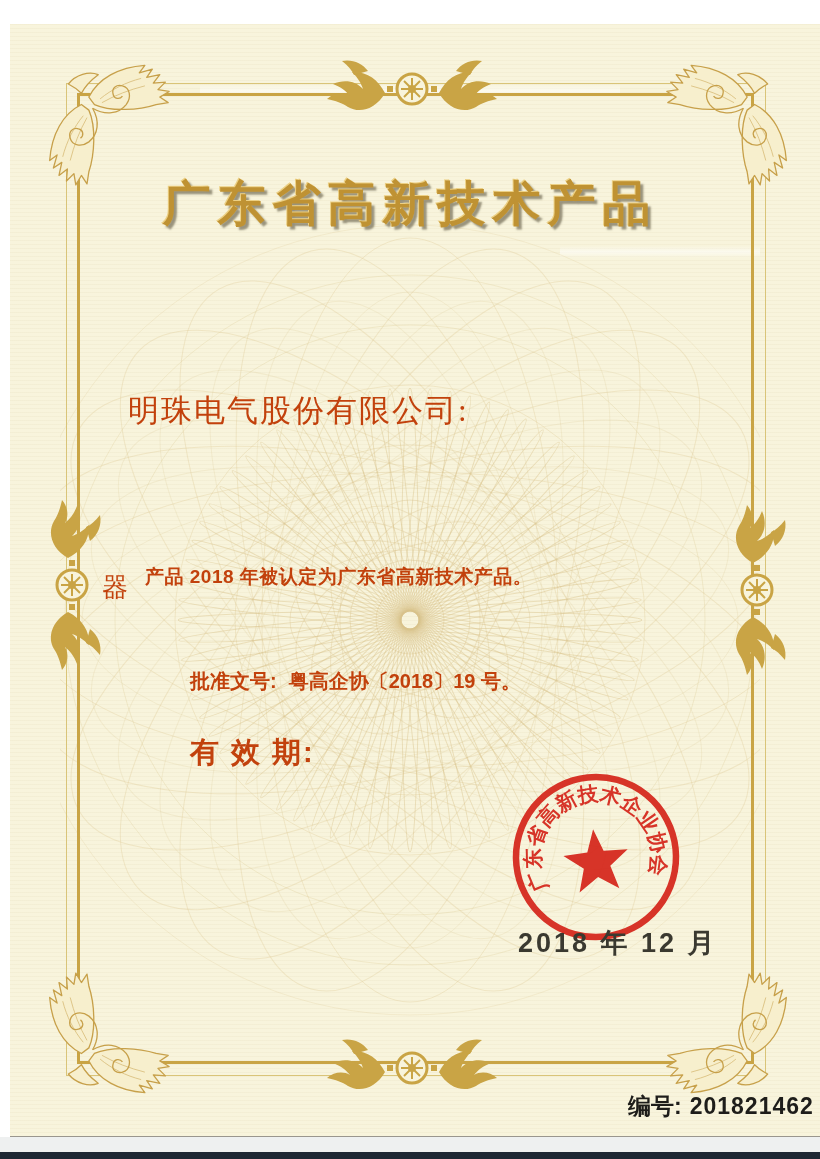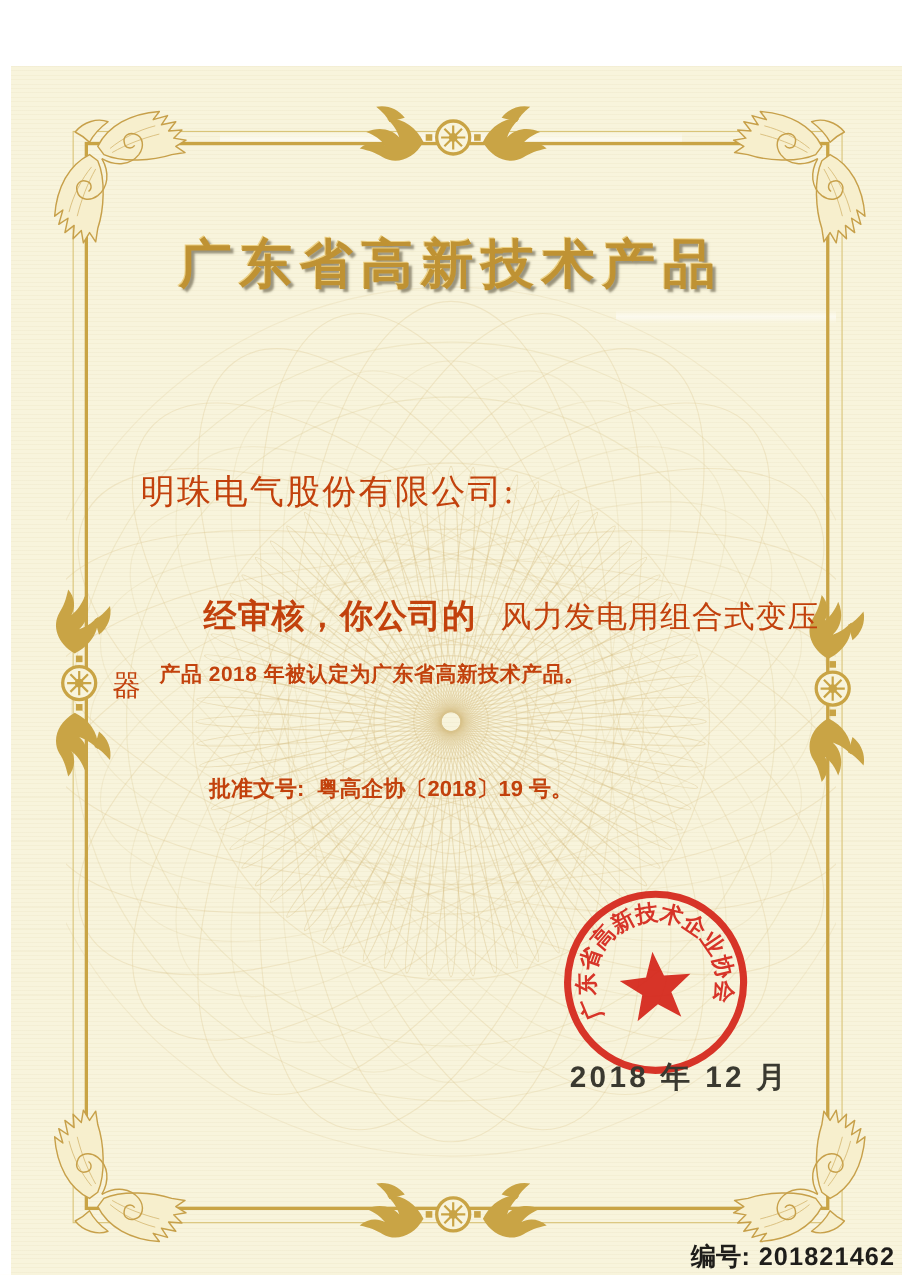--- a/index.html
+++ b/index.html
@@ -1,17 +1,17 @@
 <!DOCTYPE html>
 <html><head>
 <meta charset="utf-8">
 <style>
   html,body{margin:0;padding:0;}
   body{width:820px;height:1159px;background:#ffffff;font-family:"Liberation Sans","DejaVu Sans",sans-serif;position:relative;overflow:hidden;}
-  .page{position:absolute;left:0;top:0;width:820px;height:845px;margin-top:36px;}
+  .page{position:absolute;left:0;top:0;width:820px;height:845px;}
 
   
   .paper{position:absolute;left:10px;top:24px;width:810px;height:1113px;
     background-color:#f8f4dc;
     background-image:repeating-linear-gradient(180deg, rgba(222,211,172,.16) 0 1px, rgba(255,255,255,0) 1px 4px);
     border-bottom:1px solid #9a968e;box-sizing:border-box;z-index:0;}
   .scan-bottom-white{position:absolute;left:0;top:1137px;width:820px;height:15px;background:#eef0f0;z-index:0;}
   .scan-bottom-dark{position:absolute;left:0;top:1152px;width:820px;height:7px;background:#1d2733;z-index:0;}
   .scan-glare{position:absolute;background:linear-gradient(180deg,rgba(255,255,255,0),rgba(255,255,255,.55),rgba(255,255,255,0));z-index:1;pointer-events:none;}
 
@@ -216,32 +216,29 @@
       <use href="#corner-orn"></use>
     </svg>
   <svg class="orn corner br">
       <use href="#corner-orn"></use>
     </svg>
 
   <div class="txt title">广东省高新技术产品</div>
 
   <div class="txt kai recipient">明珠电气股份有限公司:</div>
 
-  <div class="txt line1">
-    <span class="hei intro">经审核，你公司的</span>
-    <span class="kai product">风力发电用组合式变压</span>
-  </div>
   <div class="txt kai wrapchar">器</div>
   <div class="txt hei statement">产品 2018 年被认定为广东省高新技术产品。</div>
 
   <div class="txt approval">
     <span class="hei">批准文号:</span>
     <span class="hei val">粤高企协〔2018〕19 号。</span>
   </div>
   <div class="txt validity">
+    <span class="hei">有 效 期:</span>
   </div>
 
   <svg class="seal" viewBox="-93 -93 186 186">
     <circle r="80" fill="none" stroke="#d5261b" stroke-width="6.5"></circle>
     <polygon fill="#d5261b" transform="translate(0,6)" points="0,-34 -8.2,-11.3 -32.3,-10.5 -13.3,4.3 -20,27.5 0,14 20,27.5 13.3,4.3 32.3,-10.5 8.2,-11.3"></polygon>
     <path id="sealArc" d="M -49.9 25.4 A 56 56 0 1 1 49.9 25.4" fill="none"></path>
     <text font-size="20.5" font-weight="bold" fill="#d5261b" font-family="Liberation Sans, DejaVu Sans, sans-serif">
       <textPath href="#sealArc">广东省高新技术企业协会</textPath>
     </text>
   </svg>

